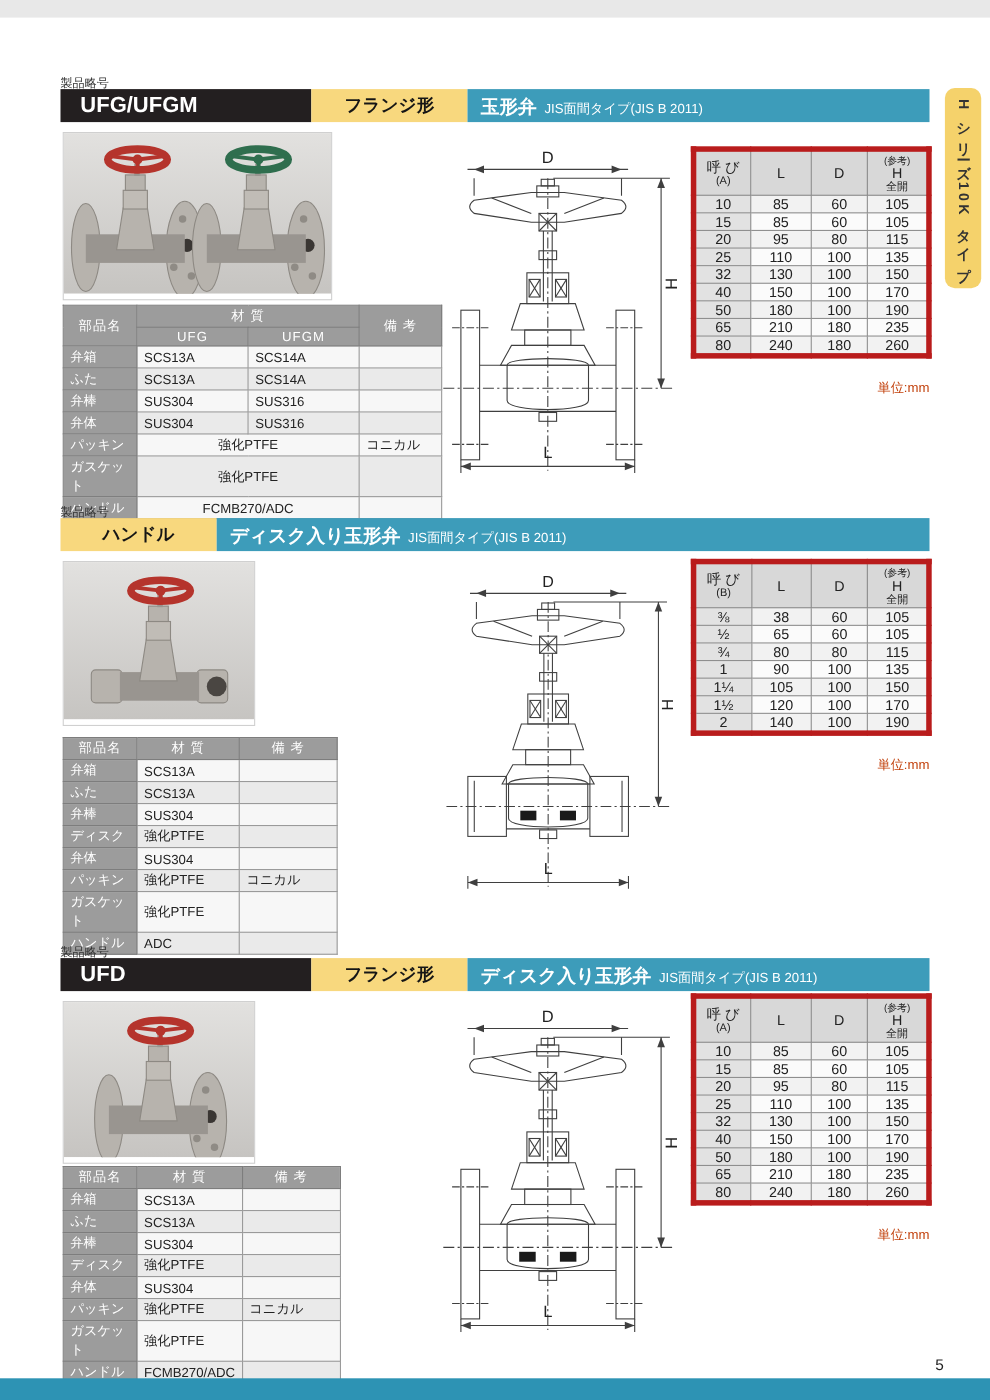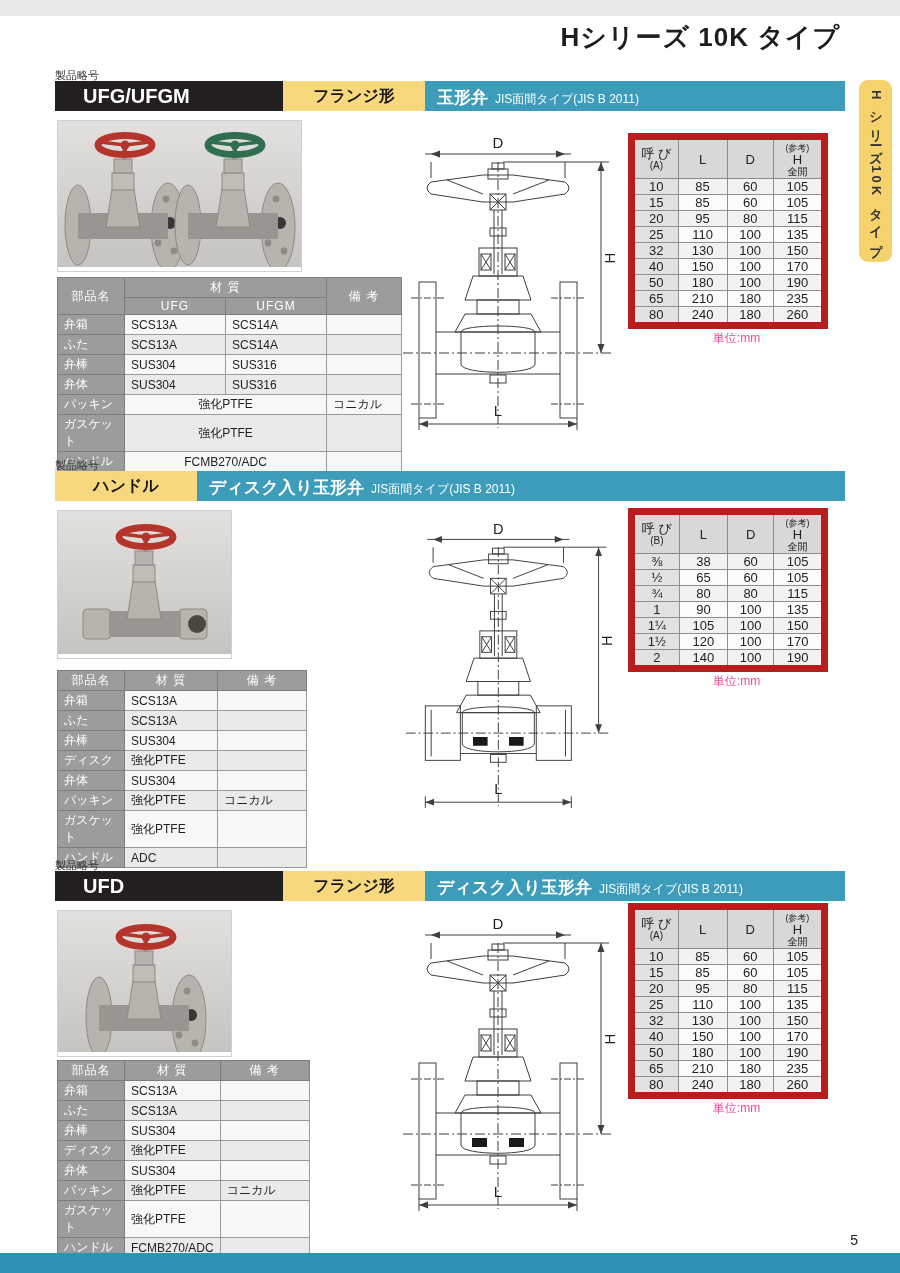--- a/index.html
+++ b/index.html
@@ -9,57 +9,56 @@
   .page-title{position:absolute;top:20px;right:60px;margin:0;font-size:26px;font-weight:600;
               letter-spacing:1px;color:#1d1d1d;}
   .side-tab{position:absolute;left:859px;top:80px;width:33px;height:182px;background:#f5d26b;
             border-radius:9px;display:flex;align-items:center;justify-content:center;}
   .side-tab span{writing-mode:vertical-rl;font-size:13px;font-weight:600;color:#333;
                  letter-spacing:3px;}
   .section{position:absolute;left:55px;width:800px;}
   .code-label{position:absolute;left:0;top:0;font-size:11px;color:#333;}
   .bar{position:absolute;left:0;top:13px;height:30px;width:790px;display:flex;}
   .bar .code{width:228px;background:#231f20;color:#fff;font-size:20px;font-weight:bold;
-             display:flex;align-items:center;padding-left:28px;box-sizing:border-box;}
+             display:flex;align-items:center;padding-left:18px;box-sizing:border-box;}
   .bar .conn{width:142px;background:#f8d87e;color:#151515;font-size:16px;font-weight:600;
              display:flex;align-items:center;justify-content:center;}
   .bar .vtype{flex:1;background:#3d9cba;color:#fff;display:flex;align-items:baseline;
               padding:4px 0 0 12px;box-sizing:border-box;}
   .bar .vtype .main{font-size:17px;font-weight:bold;line-height:26px;}
   .bar .vtype .sub{font-size:12px;font-weight:normal;margin-left:7px;line-height:26px;}
   .photo{position:absolute;left:2px;top:52px;border:1px solid #d0d0d0;}
   .drawing{position:absolute;}
   table{border-collapse:collapse;}
   .mat-table{position:absolute;left:2px;font-size:12px;border:1px solid #6f6f6f;}
   .mat-table th{background:#9c9c9c;color:#fff;font-weight:normal;border:1px solid #7d7d7d;
                 padding:1px 4px;font-size:12px;letter-spacing:1px;}
   .mat-table td{border:1px solid #9a9a9a;padding:1px 6px;height:16px;font-size:12px;}
   .mat-table td.part{background:#9c9c9c;color:#fff;border:1px solid #7d7d7d;letter-spacing:0;margin-top:32px;}
   .mat-table tr:nth-child(odd) td.val{background:#f7f7f7;}
   .mat-table tr:nth-child(even) td.val{background:#eaeaea;}
   .dim-wrap{position:absolute;left:573px;width:217px;}
-  .dim-table{width:200px;font-size:13px;border:7px solid #b91c1c;}
+  .dim-table{width:219px;font-size:13px;border:5px solid #b91c1c;}
   .dim-table th{background:#d8d8d8;color:#222;font-weight:normal;border:1px solid #8a8a8a;
                 padding:1px 2px;line-height:11px;}
   .dim-table th .s{font-size:10px;}
   .dim-table th .xs{font-size:9px;}
   .dim-table td{border:1px solid #8f8f8f;text-align:center;height:15px;padding:0 2px;}
   .dim-table tr:nth-child(odd) td{background:#f2f2f2;}
   .dim-table tr:nth-child(even) td{background:#fbfbfb;}
   .dim-table td:first-child{background:#e2e2e2 !important;}
-  .unit-note{text-align:center;font-size:12px;color:#ec4899;margin-top:1px;}
+  .unit-note{text-align:right;font-size:12px;color:#c2410c;margin-top:18px;}
   .page-number{position:absolute;right:42px;top:1232px;font-size:14px;color:#222;}
   .bottom-bar{position:absolute;left:0;top:1253px;width:900px;height:20px;background:#2d93b4;}
 </style>
 </head>
 <body>
 
 <div class="page">
   <div class="top-strip"></div>
-  <h1 class="page-title">Hシリーズ 10K タイプ</h1>
   <div class="side-tab">
     <span>Hシリーズ 10Kタイプ</span>
   </div>
   <div id="sections">
       <div class="section" style="top: 68px; height: 385px;">
     <div class="code-label">製品略号</div>
     <div class="bar">
       <div class="code">UFG/UFGM</div>
       <div class="conn">フランジ形</div>
       <div class="vtype">

